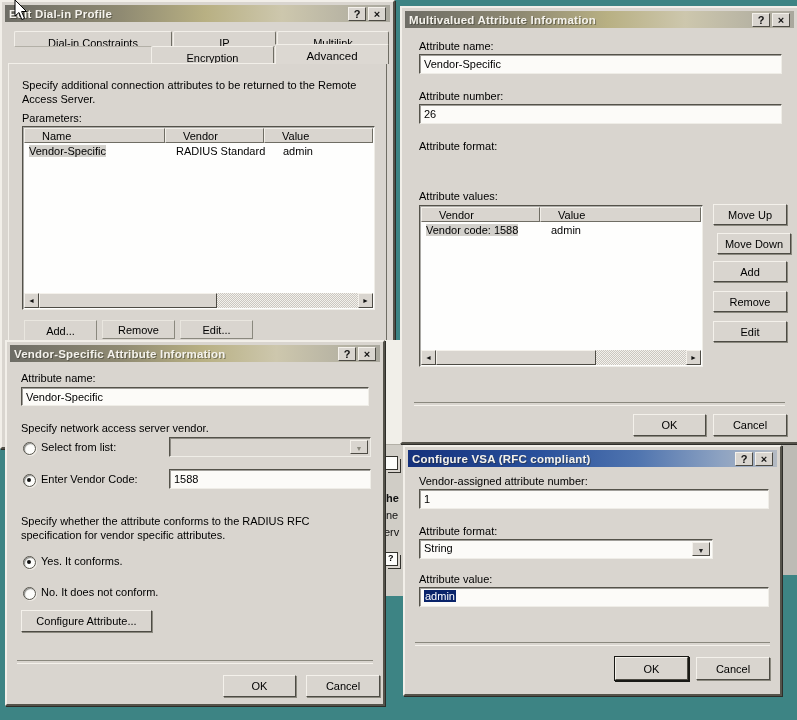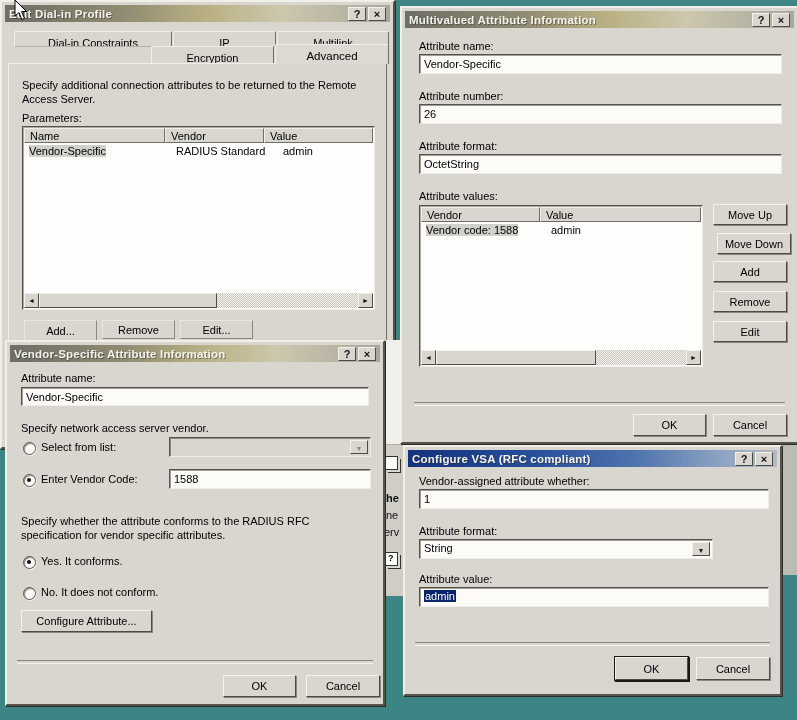--- a/index.html
+++ b/index.html
@@ -61,21 +61,21 @@
   }
   .lv{
     position:absolute;background:#fefefd;box-sizing:border-box;
     border:1px solid;border-color:#54524a #efede7 #efede7 #54524a;
     box-shadow:inset 1px 1px 0 rgba(70,68,60,.45);overflow:hidden;
   }
   .lvhead{position:absolute;left:1px;right:1px;top:1px;height:15px;display:flex;}
   .lvh{
     background:#d9d5cf;border:1px solid;box-sizing:border-box;
     border-color:#f2efe9 #6f6d64 #6f6d64 #f2efe9;
-    padding:1px 5px;font-size:11px;overflow:hidden;white-space:nowrap;
+    padding:1px 17px;font-size:11px;overflow:hidden;white-space:nowrap;
   }
   .lvrow{position:absolute;left:2px;top:17px;display:flex;font-size:11px;white-space:nowrap;}
   .lvcell{padding:1px 4px;overflow:hidden;}
   .hl{background:#d2d0cb;}
   .hscroll{position:absolute;height:15px;display:flex;align-items:stretch;
     background:#cbc7c0;
     background-image:
       linear-gradient(45deg,#f3f1ec 25%,transparent 25%,transparent 75%,#f3f1ec 75%),
       linear-gradient(45deg,#f3f1ec 25%,transparent 25%,transparent 75%,#f3f1ec 75%);
     background-size:2px 2px;background-position:0 0,1px 1px;
@@ -181,21 +181,20 @@
     </span>
   </div>
 
   <div class="lbl" style="left:17px;top:32px;">Attribute name:</div>
   <input class="field" readonly="" style="left: 17px; top: 46px; width: 363px; height: 20px;" value="Vendor-Specific">
 
   <div class="lbl" style="left:17px;top:82px;">Attribute number:</div>
   <input class="field" readonly="" style="left: 17px; top: 96px; width: 363px; height: 20px;" value="26">
 
   <div class="lbl" style="left:17px;top:132px;">Attribute format:</div>
-  <input class="field" readonly="" style="left: 17px; top: 146px; width: 363px; height: 20px;" value="OctetString">
 
   <div class="lbl" style="left:17px;top:182px;">Attribute values:</div>
 
   <div class="lv" style="left:17px;top:197px;width:284px;height:162px;">
     <div class="lvhead">
       <div class="lvh" style="width:119px;">Vendor</div>
       <div class="lvh" style="flex:1;">Value</div>
     </div>
     <div class="lvrow">
       <div class="lvcell" style="width:117px;"><span class="hl">Vendor code: 1588</span></div>
@@ -262,21 +261,21 @@
 
 <div class="win" style="left:403px;top:445px;width:375px;height:247px;z-index:5;">
   <div class="titlebar active">
     <span>Configure VSA (RFC compliant)</span>
     <span class="tbtns">
       <button class="tbtn">?</button>
       <button class="tbtn">×</button>
     </span>
   </div>
 
-  <div class="lbl" style="left:14px;top:28px;text-decoration:none;">Vendor-assigned attribute whether:</div>
+  <div class="lbl" style="left:14px;top:28px;text-decoration:none;">Vendor-assigned attribute number:</div>
   <input class="field" style="left: 14px; top: 42px; width: 350px; height: 20px;" value="1">
 
   <div class="lbl" style="left:14px;top:78px;">Attribute format:</div>
   <div class="field" style="left:14px;top:92px;width:294px;height:20px;">
     <span>String</span>
     <span class="combo-arrow">▼</span>
   </div>
 
   <div class="lbl" style="left:14px;top:126px;">Attribute value:</div>
   <div class="field" style="left:14px;top:140px;width:350px;height:20px;">

